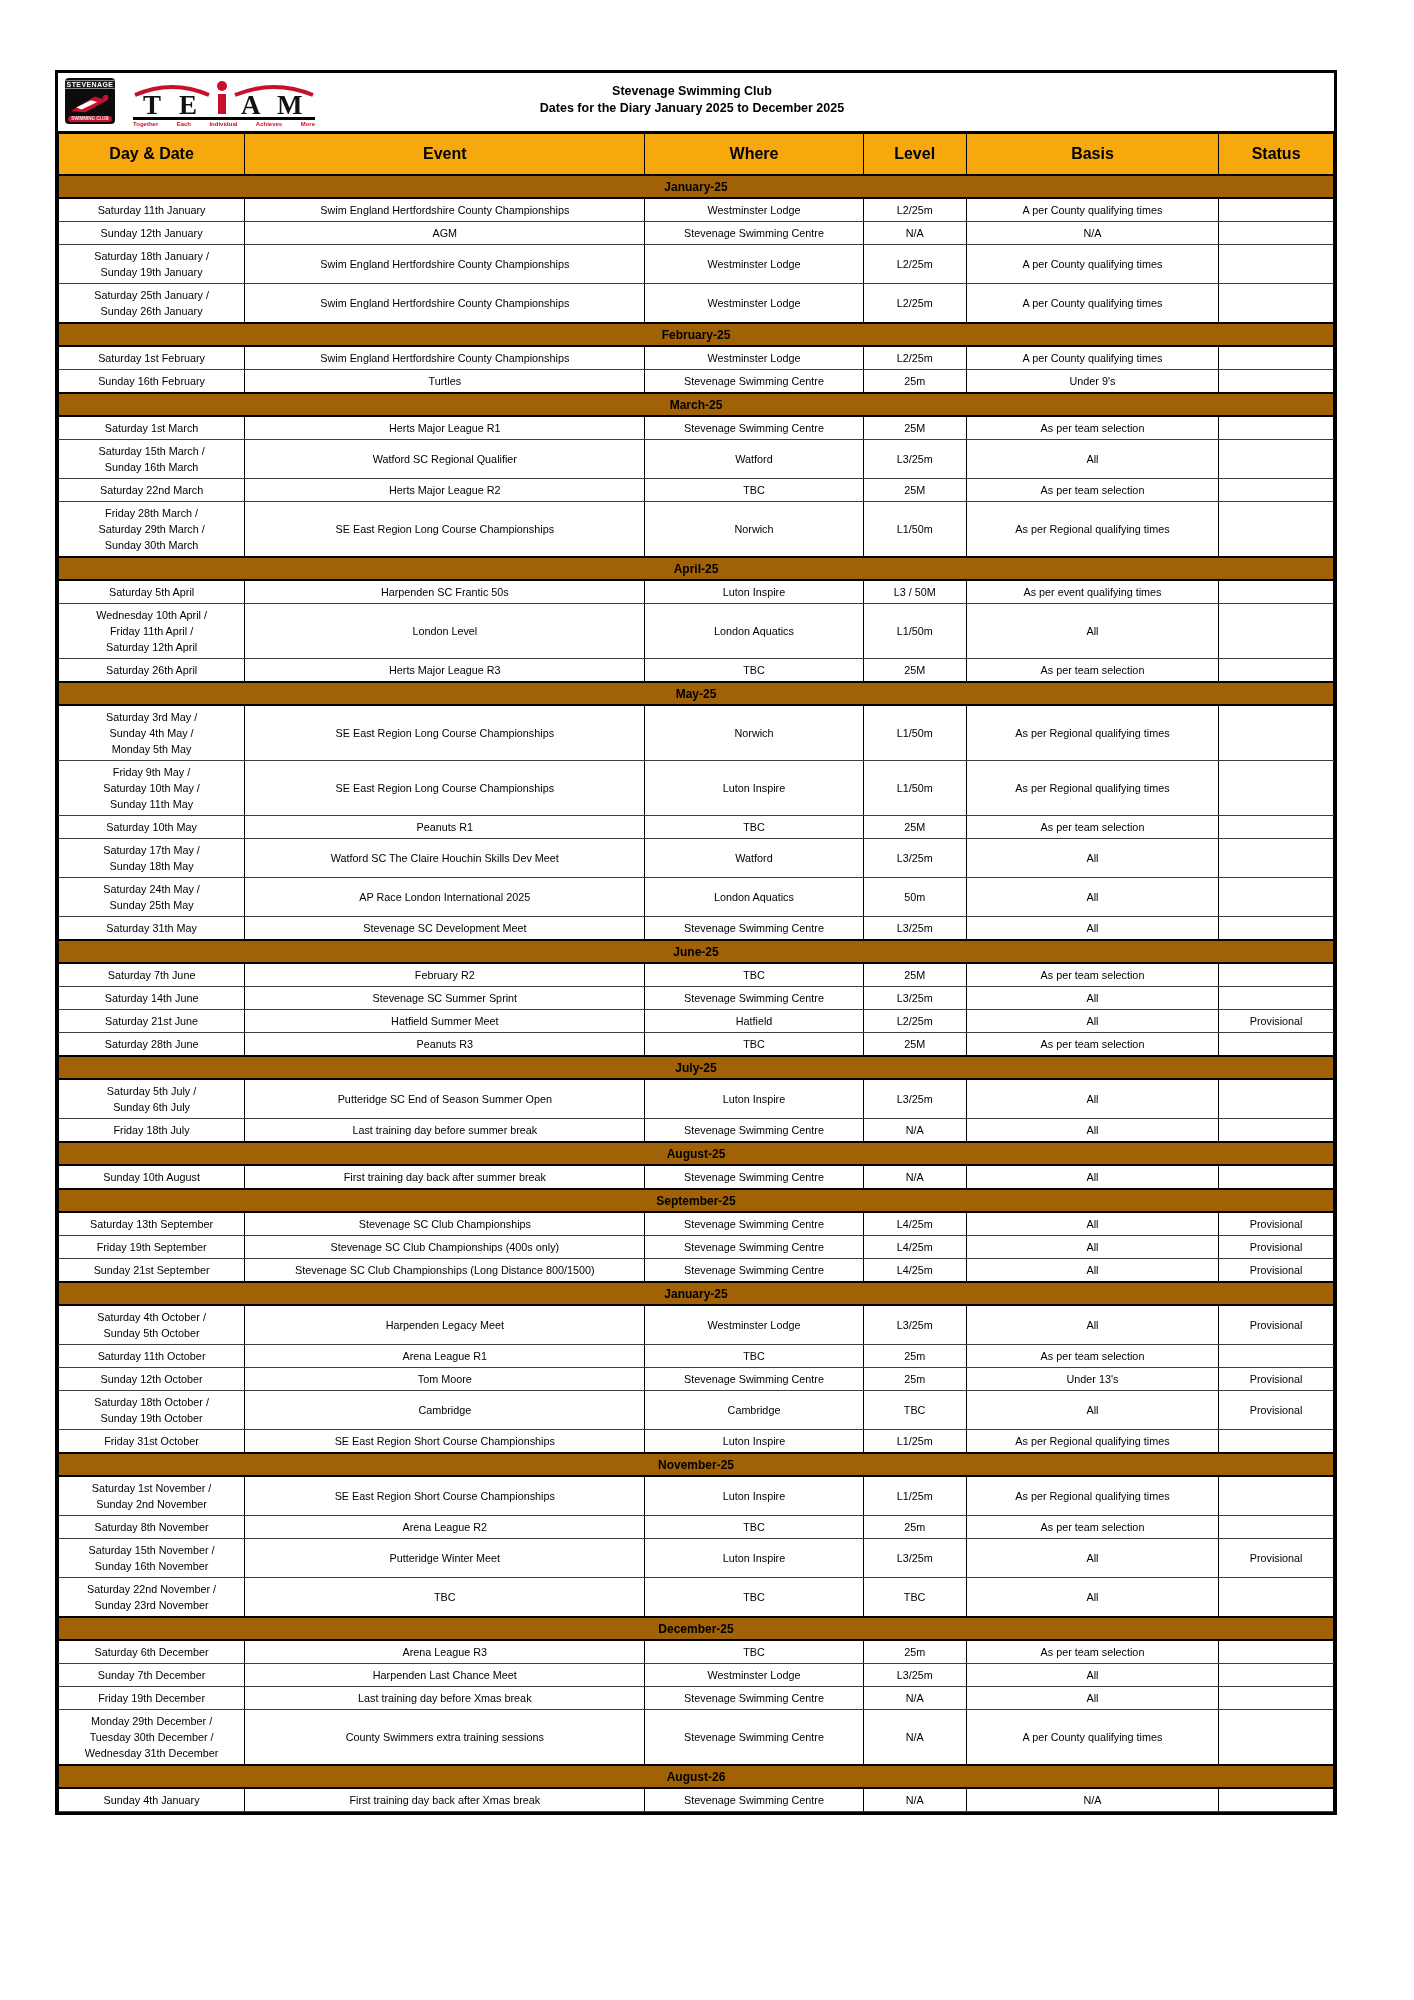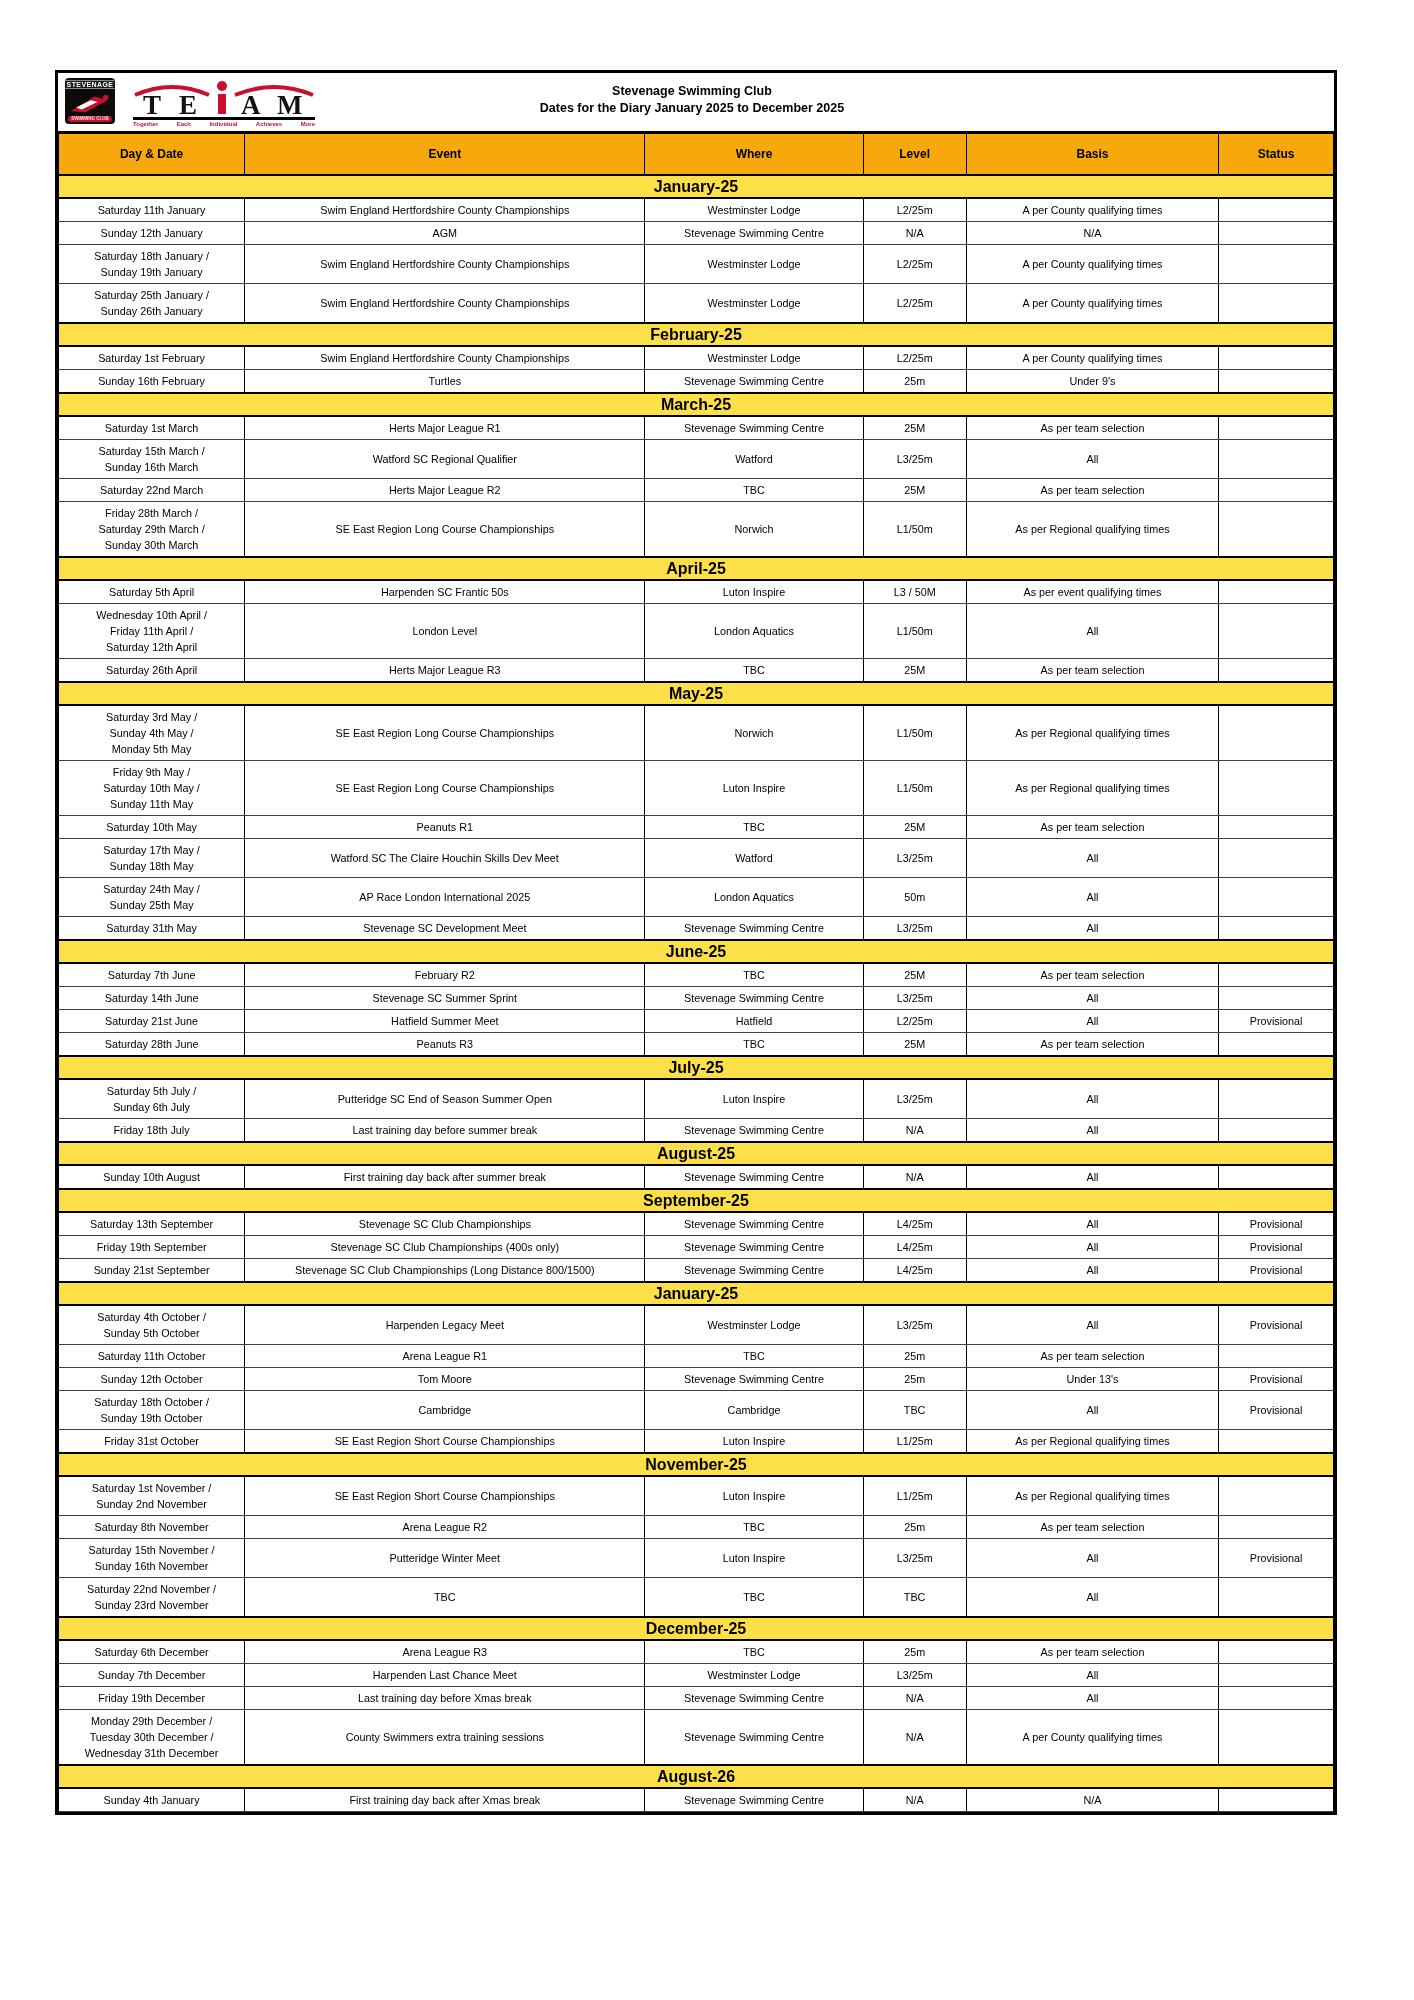--- a/index.html
+++ b/index.html
@@ -28,25 +28,25 @@
   .teiam-words span{font-size:6px;font-weight:bold;color:#c8102e;}
   .masthead-titles{
     position:absolute;left:0;right:8px;top:10px;text-align:center;
     font-weight:bold;font-size:12.5px;line-height:17px;
   }
   
   table{width:100%;border-collapse:collapse;table-layout:fixed;}
   col.c-date{width:14.6%;} col.c-event{width:31.4%;} col.c-where{width:17.1%;}
   col.c-level{width:8.1%;} col.c-basis{width:19.8%;} col.c-status{width:9.0%;}
   thead th{
-    background:#f7a80d;font-size:12px;font-weight:bold;text-align:center;
+    background:#f7a80d;font-size:16px;font-weight:bold;text-align:center;
     border:1px solid #000;border-bottom:2px solid #000;height:36px;padding:2px 4px;
   }
   tr.band-row td{
-    background:#fde047;font-size:16px;font-weight:bold;text-align:center;
+    background:#a16207;font-size:12px;font-weight:bold;text-align:center;
     border-top:2px solid #000;border-bottom:2px solid #000;height:19px;padding:1px 2px;
   }
   tbody td{
     border:1px solid #3f3f3f;border-left:1px solid #000;border-right:1px solid #000;
     font-size:10.8px;text-align:center;vertical-align:middle;
     padding:3px 4px;line-height:16px;background:#fff;
   }
   tbody td.date-col{white-space:pre-line;}
   tbody tr.event-row{min-height:22px;}
 </style>

